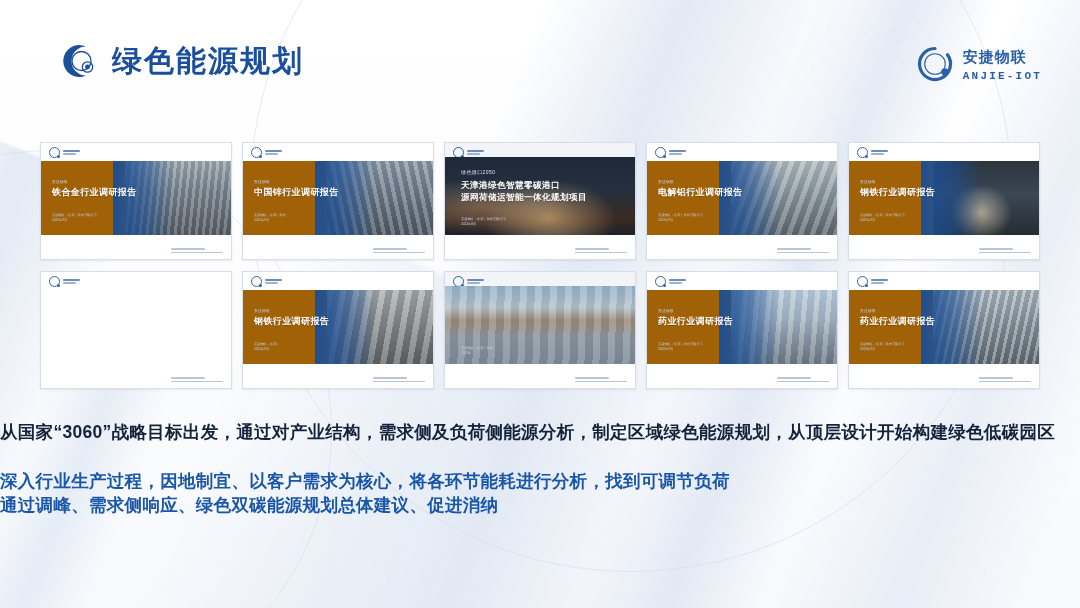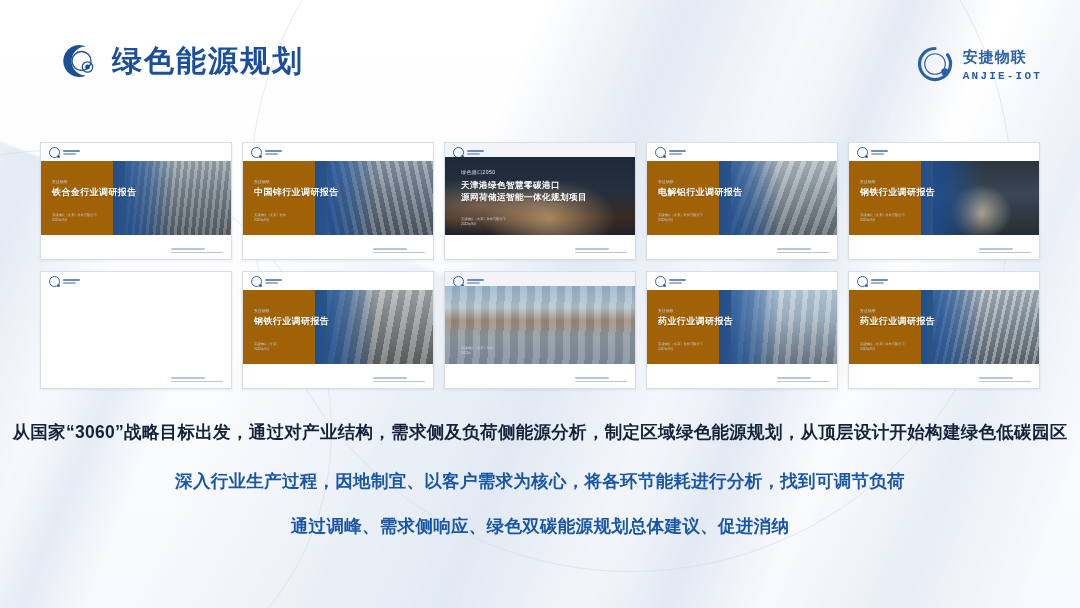--- a/index.html
+++ b/index.html
@@ -137,23 +137,23 @@
   .ph-cement{background:
     linear-gradient(180deg,#bcd2e6 0%,#a8bcd0 38%,#8496a8 72%,#6b7b8b 100%),
     repeating-linear-gradient(95deg,rgba(255,255,255,.22) 0 5px,rgba(40,60,80,.12) 5px 12px);
     background-blend-mode:overlay;}
   .ph-textile{background:
     linear-gradient(180deg,#aebecb 0%,#8d9dab 42%,#5f6d7a 100%),
     repeating-linear-gradient(102deg,rgba(255,255,255,.3) 0 3px,rgba(30,45,60,.18) 3px 8px);
     background-blend-mode:overlay;}
 
   
-  .copy{position:absolute;left:0;right:0;top:420px;text-align:center;}
+  .copy{position:absolute;left:0;right:0;top:420px;}
   .copy .l1{font-size:17.5px;font-weight:bold;color:#14233b;letter-spacing:.3px;margin-bottom:25px;}
-  .copy .l2{font-size:17.5px;font-weight:bold;color:#1a56a8;letter-spacing:.3px;margin-bottom:21px;}
+  .copy .l2{font-size:17.5px;font-weight:bold;color:#1a56a8;letter-spacing:.3px;}
   .copy .l3{font-size:17.5px;font-weight:bold;color:#1a56a8;letter-spacing:.3px;}
 </style>
 </head>
 <body>
 
 <div id="slide">
 
   <div class="streak s1"></div>
   <div class="streak s2"></div>
   <div class="streak s3"></div>

